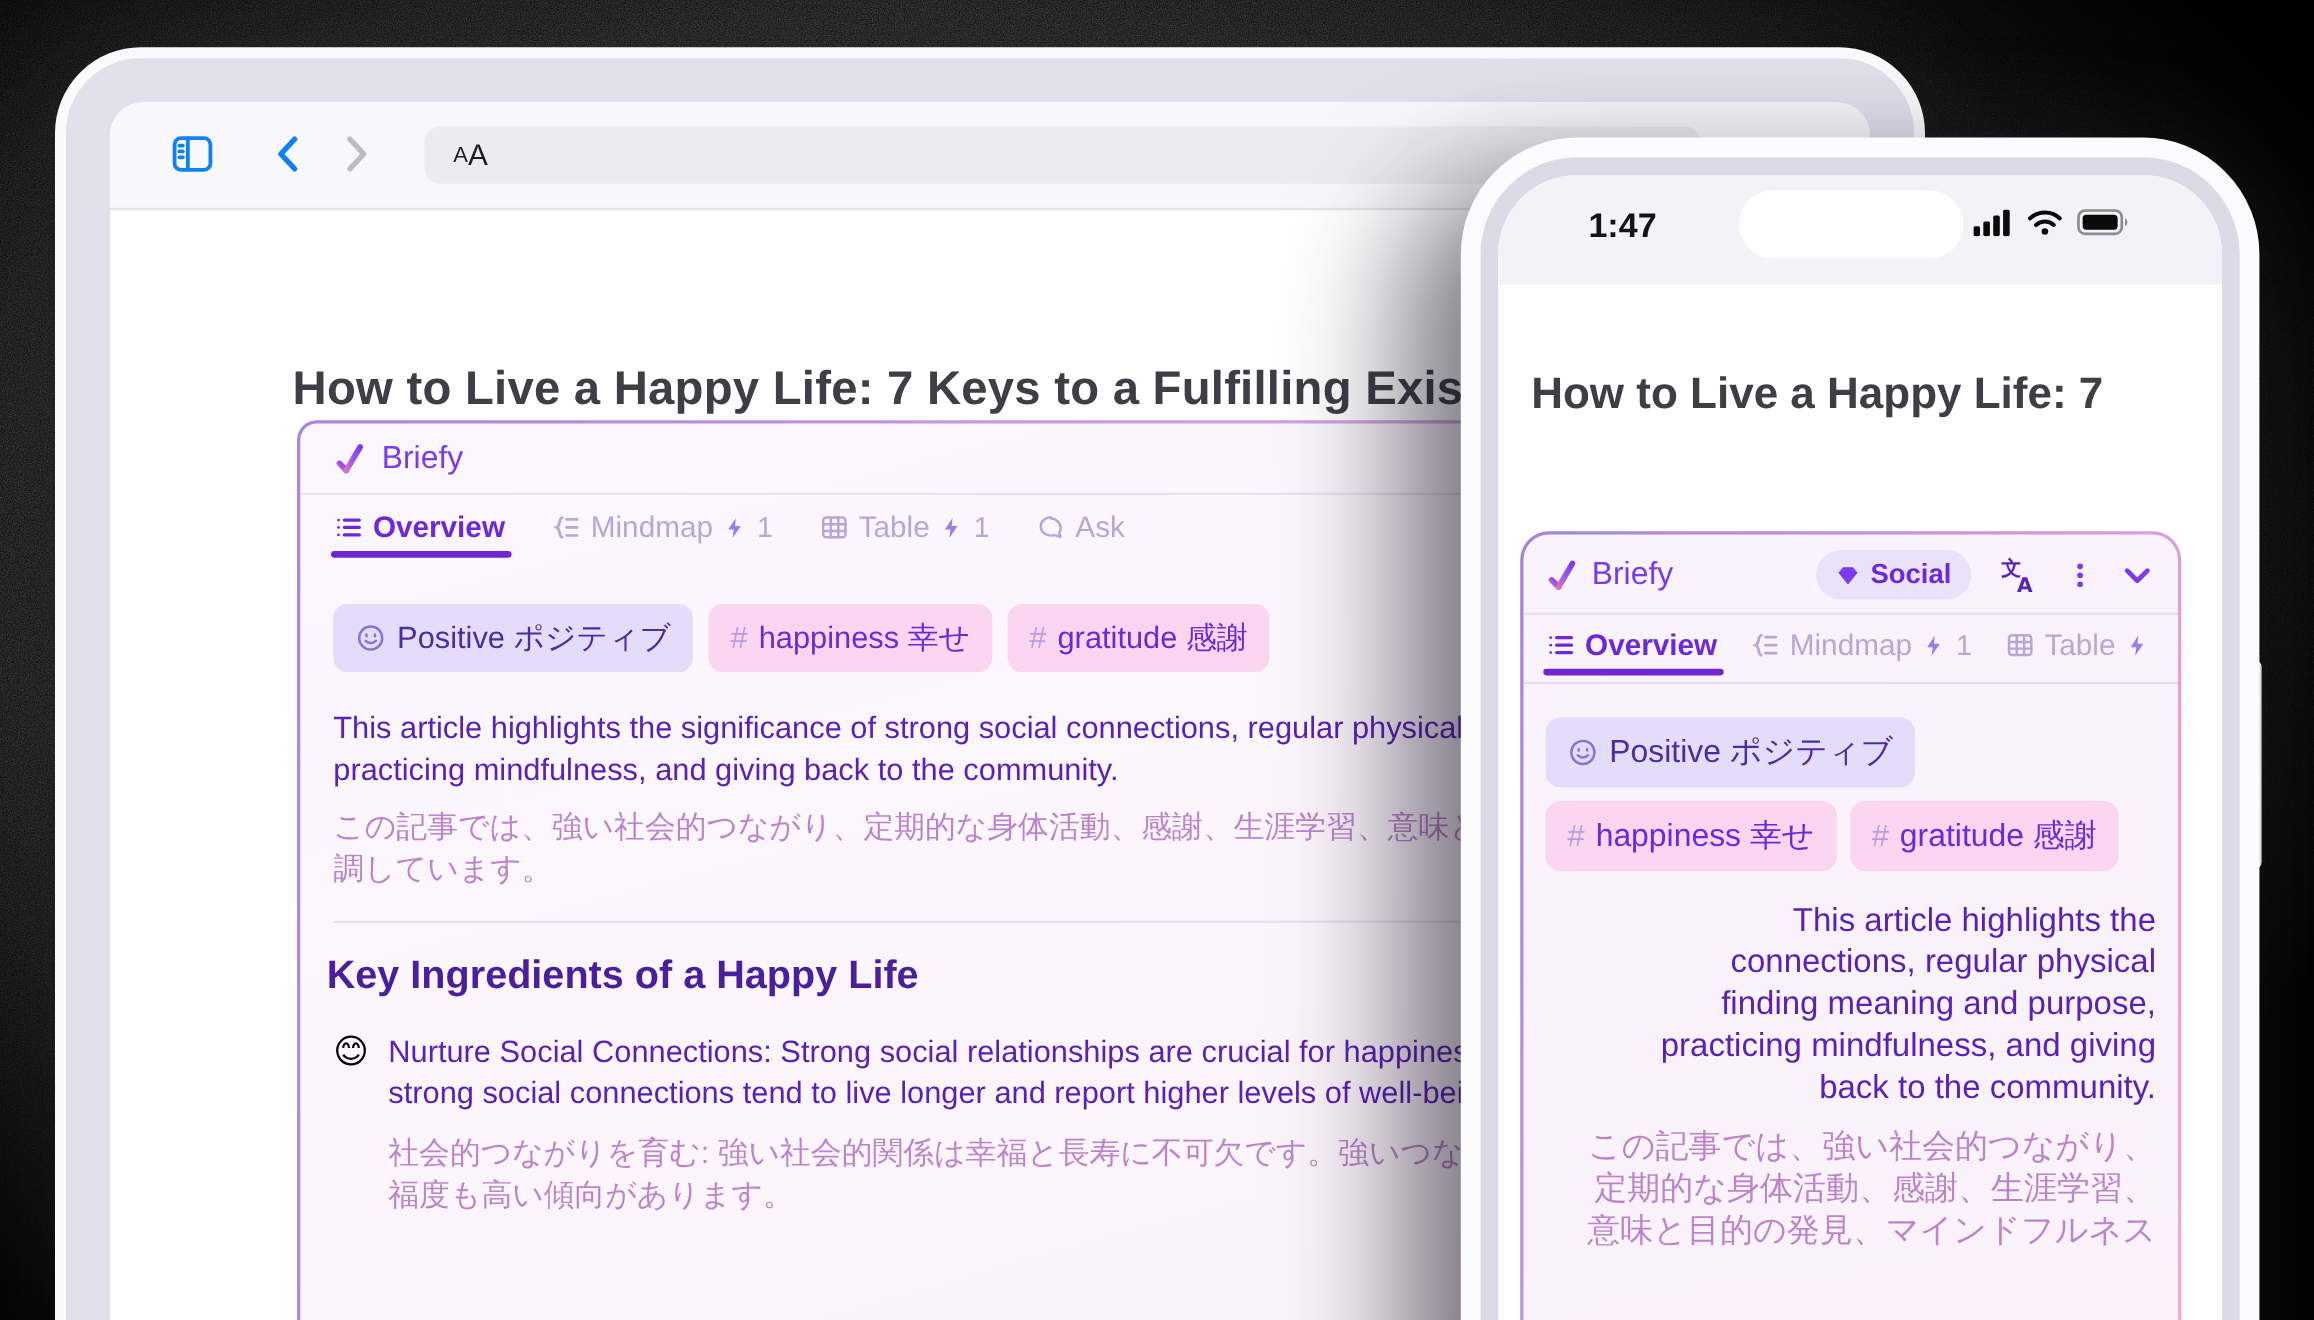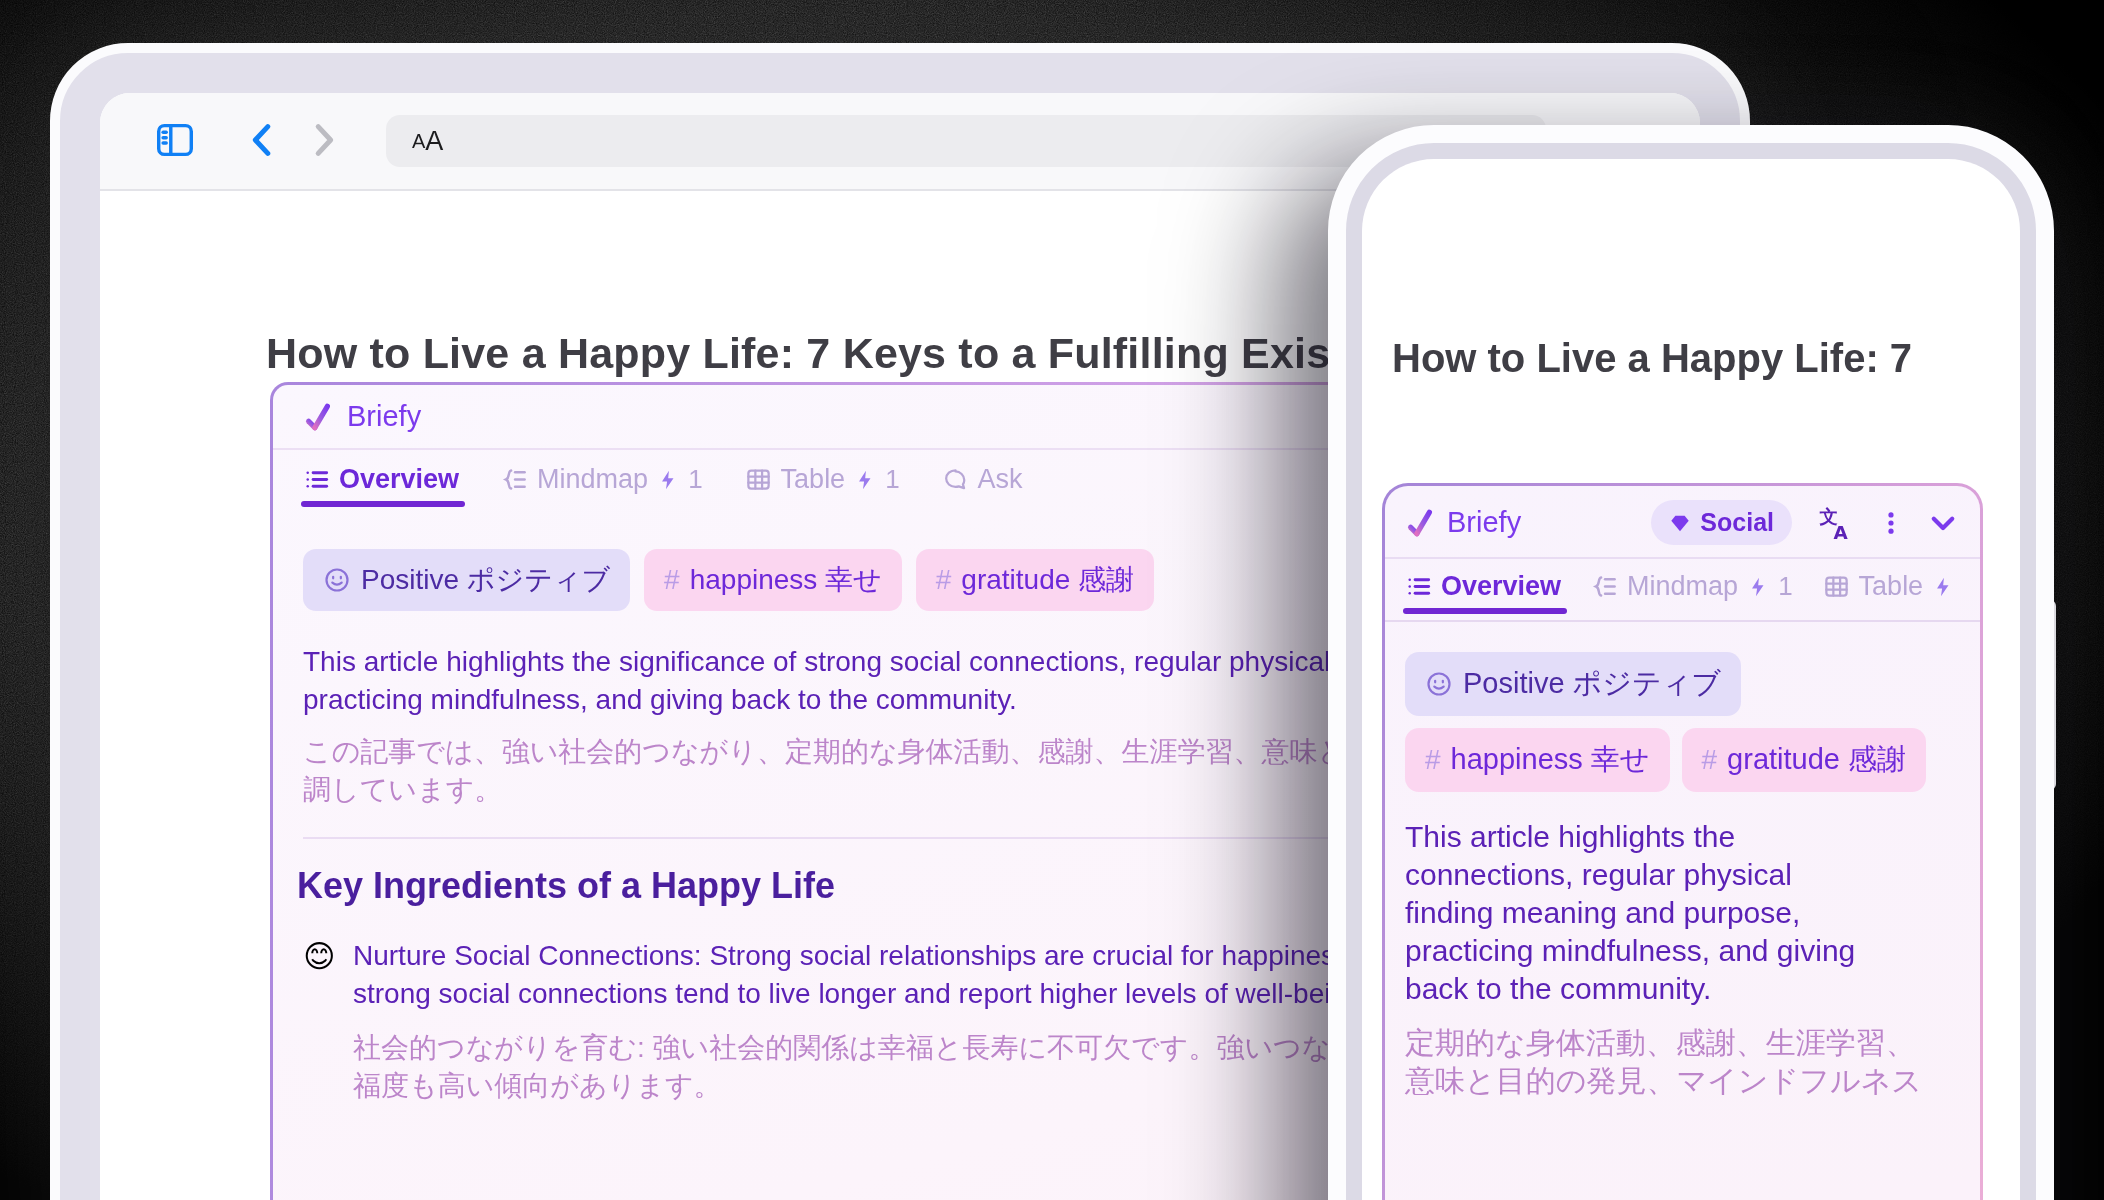--- a/index.html
+++ b/index.html
@@ -90,21 +90,21 @@
   .gem{width:22px;height:22px;}
   .hdr-icon{width:34px;height:34px;color:#5b21b6;margin-left:26px;cursor:pointer;}
   .hdr-icon svg{width:100%;height:100%;}
   .p-tabs{display:flex;align-items:center;gap:30px;padding:12px 20px 18px;white-space:nowrap;}
   .p-tabs .tab{font-size:27px;}
   .p-tab-divider{height:2px;background:#e6d8f0;}
   .p-tags{padding:0 20px;margin-top:30px;}
   .p-tags .tag{display:inline-flex;height:64px;font-size:29px;border-radius:14px;}
   .p-tag-row2{margin-top:12px;display:flex;gap:12px;}
   .p-para{padding:0 20px;white-space:nowrap;}
-  .p-para .para-line{font-size:30px;line-height:38px;}
+  .p-para .para-line{font-size:30px;line-height:38px;text-align:right;}
   .p-para-en{margin-top:26px;}
   .p-para-ja{margin-top:16px;}
   .side-button{position:absolute;left:2042px;top:600px;width:14px;height:190px;background:#f2f1f6;
     border-radius:6px;z-index:1;}
 </style>
 </head>
 <body>
 
 <svg width="0" height="0" style="position:absolute">
   <defs>
@@ -263,20 +263,42 @@
 
         </div>
       </div>
     </div>
   </div>
 
   <div class="side-button"></div>
   <div class="phone">
     <div class="phone-screen">
 
+      <div class="statusbar">
+        <span class="status-time">1:47</span>
+        <div class="dynamic-island"></div>
+        <div class="status-icons">
+          <svg width="36" height="26" viewBox="0 0 24 17">
+            <rect x="0" y="11" width="4" height="6" rx="1" fill="currentColor"></rect>
+            <rect x="6" y="8" width="4" height="9" rx="1" fill="currentColor"></rect>
+            <rect x="12" y="4.5" width="4" height="12.5" rx="1" fill="currentColor"></rect>
+            <rect x="18" y="1" width="4" height="16" rx="1" fill="currentColor"></rect>
+          </svg>
+          <svg width="34" height="26" viewBox="0 0 24 18" fill="none" stroke="currentColor" stroke-width="2.6" stroke-linecap="round">
+            <path d="M2.5 6.5 a14 14 0 0 1 19 0"></path>
+            <path d="M6.3 10.8 a8.5 8.5 0 0 1 11.4 0"></path>
+            <circle cx="12" cy="15" r="2.1" fill="currentColor" stroke="none"></circle>
+          </svg>
+          <svg width="50" height="26" viewBox="0 0 33 17">
+            <rect x="1" y="1.5" width="26" height="14" rx="4" fill="none" stroke="#8a8a90" stroke-width="1.6"></rect>
+            <rect x="3.5" y="4" width="21" height="9" rx="2.2" fill="#0a0a0a"></rect>
+            <path d="M29 6 a3 3 0 0 1 0 5 Z" fill="#8a8a90"></path>
+          </svg>
+        </div>
+      </div>
 
       <div class="p-title">
         <div>How to Live a Happy Life: 7</div>
       </div>
 
       <div class="p-panel">
         <div class="p-panel-inner">
 
           <div class="p-header">
             <svg class="brand-logo" viewBox="0 0 24 24" fill="none" stroke="url(#logograd)" stroke-width="4.2" stroke-linecap="round">
@@ -375,20 +397,21 @@
           </div>
 
           <div class="p-para p-para-en">
             <div class="para-line en">This article highlights the</div>
             <div class="para-line en">connections, regular physical</div>
             <div class="para-line en">finding meaning and purpose,</div>
             <div class="para-line en">practicing mindfulness, and giving</div>
             <div class="para-line en">back to the community.</div>
           </div>
           <div class="p-para p-para-ja">
+            <div class="para-line ja">この記事では、強い社会的つながり、</div>
             <div class="para-line ja">定期的な身体活動、感謝、生涯学習、</div>
             <div class="para-line ja">意味と目的の発見、マインドフルネス</div>
           </div>
 
         </div>
       </div>
 
     </div>
   </div>
 

